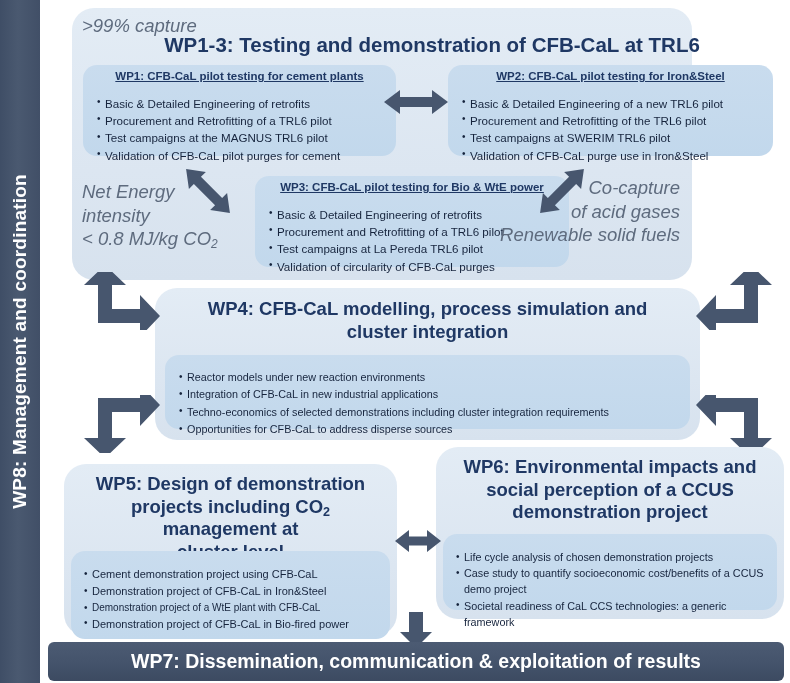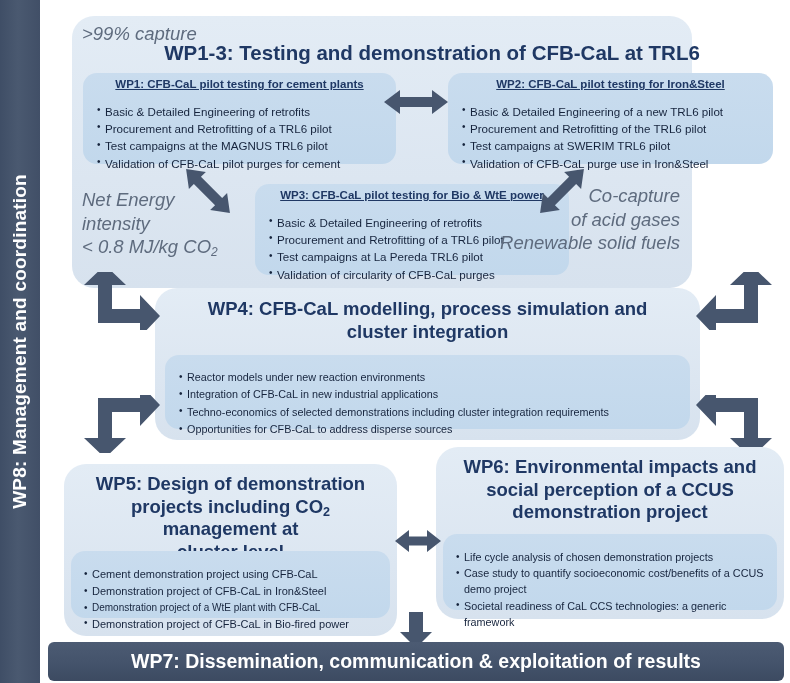--- a/index.html
+++ b/index.html
@@ -138,21 +138,21 @@
 </style>
 </head>
 <body>
 
 <div id="canvas">
 
   <div class="wp8-bar">
     <div class="wp8-label">WP8: Management and coordination</div>
   </div>
 
-  <div class="panel panel-outer" style="left:72px; top:16px; width:620px; height:272px;">
+  <div class="panel panel-outer" style="left:72px; top:8px; width:620px; height:272px;">
 
     <div class="note" style="left:10px; top:6px;">&gt;99% capture</div>
 
 
     <div class="wp-title" style="position:absolute; left:80px; top:24px; width:560px; font-size:20.5px;">WP1-3: Testing and demonstration of CFB-CaL at TRL6</div>
 
     <div class="panel panel-inner" style="left:11px; top:57px; width:313px; height:91px;">
       <div class="wp-sub-title">WP1: CFB-CaL pilot testing for cement plants</div>
       <ul class="bullets">
         <li>Basic &amp; Detailed Engineering of retrofits</li>
@@ -258,21 +258,21 @@
       </g>
     </svg>
   </div>
 
   <div class="panel panel-outer" style="left:64px; top:464px; width:333px; height:172px;">
     <div class="wp-title" style="position:absolute; left:14px; top:9px; width:305px; font-size:18.5px;">
       <div>WP5: Design of demonstration</div>
       <div><span>projects including CO</span><sub>2</sub><span> management at</span></div>
       <div>cluster level</div>
     </div>
-    <div class="panel panel-inner" style="left:7px; top:87px; width:319px; height:67px;">
+    <div class="panel panel-inner" style="left:7px; top:87px; width:319px; height:88px;">
       <ul class="bullets" style="padding-top:7px; padding-left:5px;">
         <li style="font-size:11px; line-height:1.55;">Cement demonstration project using CFB-CaL</li>
         <li style="font-size:11px; line-height:1.55;">Demonstration project of CFB-CaL in Iron&amp;Steel</li>
         <li style="font-size:10px; line-height:1.55;">Demonstration project of a WtE plant with CFB-CaL</li>
         <li style="font-size:11px; line-height:1.55;">Demonstration project of CFB-CaL in Bio-fired power</li>
       </ul>
     </div>
   </div>
 
   <div class="panel panel-outer" style="left:436px; top:447px; width:348px; height:172px;">

